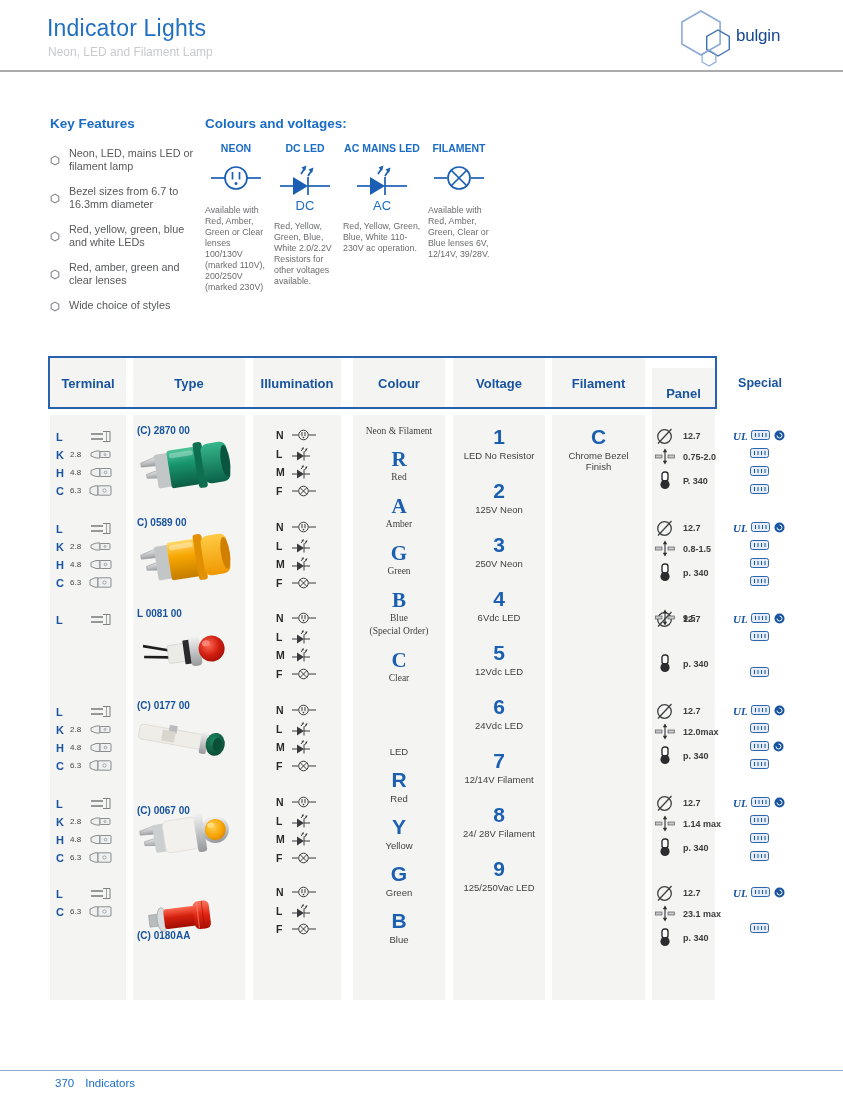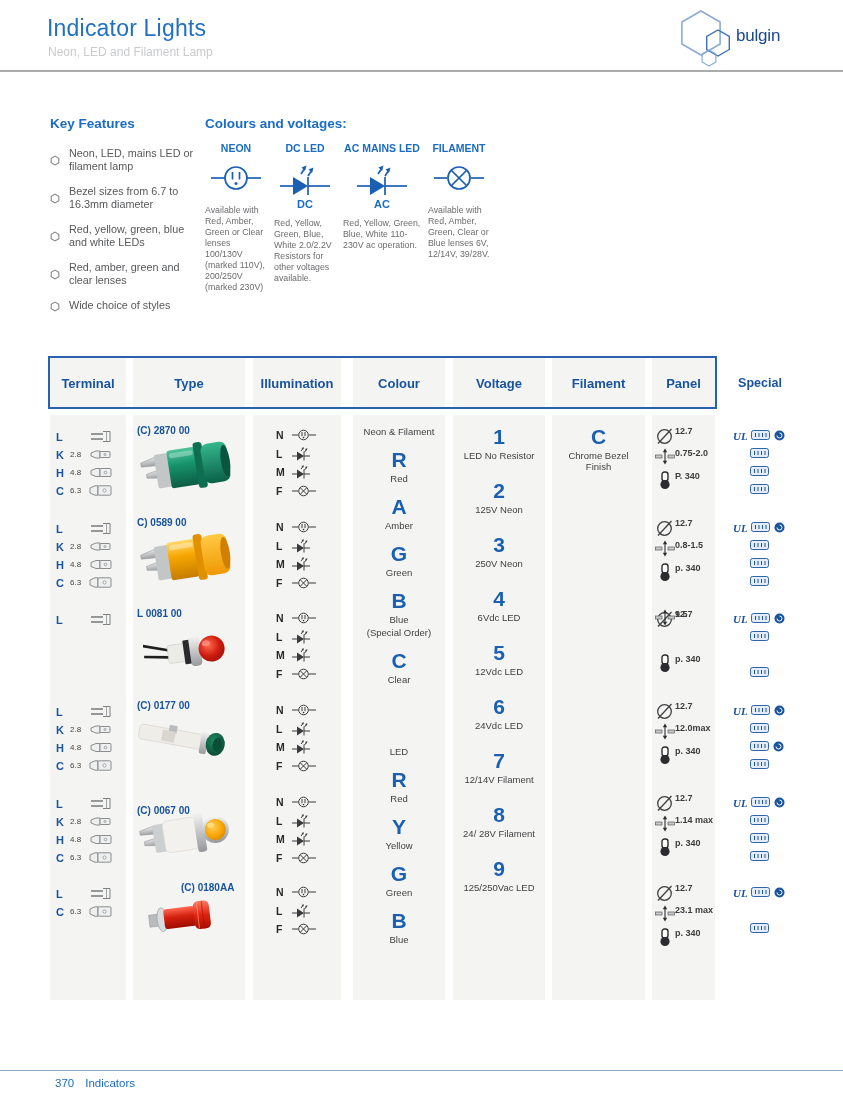--- a/index.html
+++ b/index.html
@@ -16,34 +16,34 @@
 #kf h2{margin-bottom:16px}
 .kf-item{display:flex;gap:9px;margin-bottom:12px}
 .kf-bullet{flex:0 0 auto;margin-top:1px}
 .kf-text{font-size:10.8px;line-height:13px;color:#57585a}
 #cv{left:205px;top:116px;width:295px}
 #cv h2{margin-bottom:11px}
 #cv-cols{display:flex;gap:7px}
 .cv-col{text-align:center}
 .cv-title{font-size:10.5px;font-weight:bold;color:#1a6cc4;white-space:nowrap}
 .cv-icon{display:flex;justify-content:center;margin:9px auto 0}
-.cv-sym{font-size:11px;font-weight:bold;color:#1a6cc4;margin-top:-3px}
+.cv-sym{font-size:13px;font-weight:normal;color:#1a6cc4;margin-top:-3px}
 .cv-text{font-size:8.8px;line-height:11px;color:#6b6c6e;text-align:left;margin-top:8px}
 .band{position:absolute;background:#f4f4f2}
 .th{position:absolute;top:358px;height:50px;display:flex;align-items:center;justify-content:center;font-size:13px;font-weight:bold;color:#17539f;background:#f4f4f2}
 .th.nobg{background:transparent;font-size:12.5px}
 .hdrbox{position:absolute;border:2px solid #2a61ae}
 .tline{position:absolute;display:flex;align-items:center;height:15px}
 .tcode{width:14px;font-size:11px;font-weight:bold;color:#17539f}
 .tsize{width:19px;font-size:8px;color:#454547}
 .part-label{position:absolute;font-size:10px;font-weight:bold;color:#17539f;white-space:nowrap}
 .product{position:absolute}
 .iline{position:absolute;display:flex;align-items:center;gap:3px}
 .icode{width:13px;font-size:10.5px;font-weight:bold;color:#29292b}
-.pline{position:absolute;display:flex;align-items:flex-start;gap:0}
+.pline{position:absolute;display:flex;align-items:center;gap:8px}
 .picon{width:21px;display:inline-flex;justify-content:center}
 .ptext{font-size:9px;font-weight:bold;color:#3c3c3e}
 .aline{position:absolute;display:flex;align-items:center;gap:4px;height:12px}
 .aline.ind{padding-left:17px}
 .colcol{position:absolute;text-align:center}
 .colhead{font-size:9.5px;color:#3e3f41;margin-bottom:12px}
 .centry{margin-bottom:12px}
 .ventry{margin-bottom:19px}
 .bigletter{font-size:21px;font-weight:bold;color:#1b5fb0;line-height:22px}
 .sname{font-size:9.5px;color:#3e3f41;line-height:11px;margin-top:2px}
@@ -180,21 +180,21 @@
       <div class="band" style="position: absolute; left: 353px; top: 415px; width: 92px; height: 585px;"></div>
       <div class="band" style="position: absolute; left: 453px; top: 415px; width: 92px; height: 585px;"></div>
       <div class="band" style="position: absolute; left: 552px; top: 415px; width: 93px; height: 585px;"></div>
       <div class="band" style="position: absolute; left: 652px; top: 415px; width: 63px; height: 585px;"></div>
       <div class="th" style="position: absolute; left: 50px; top: 358px; width: 76px; height: 50px;">Terminal</div>
       <div class="th" style="position: absolute; left: 133px; top: 358px; width: 112px; height: 50px;">Type</div>
       <div class="th" style="position: absolute; left: 253px; top: 358px; width: 88px; height: 50px;">Illumination</div>
       <div class="th" style="position: absolute; left: 353px; top: 358px; width: 92px; height: 50px;">Colour</div>
       <div class="th" style="position: absolute; left: 453px; top: 358px; width: 92px; height: 50px;">Voltage</div>
       <div class="th" style="position: absolute; left: 552px; top: 358px; width: 93px; height: 50px;">Filament</div>
-      <div class="th" style="position: absolute; left: 652px; top: 358px; width: 63px; height: 50px;">Panel</div>
+      <div class="th" style="position: absolute; left: 652px; top: 368px; width: 63px; height: 50px;">Panel</div>
       <div class="th nobg" style="position: absolute; left: 722px; top: 358px; width: 76px; height: 50px;">Special</div>
       <div class="hdrbox" style="position: absolute; left: 48px; top: 356px; width: 669px; height: 53px;"></div>
       <div class="tline" style="position: absolute; left: 56px; top: 429px; width: 68px; height: 15px;">
         <span class="tcode">L</span>
         <span class="tsize"></span>
         <span class="icon">
           <svg width="23" height="13" viewBox="0 0 23 13">
             <g stroke="#7e8082" fill="none">
               <line x1="2" y1="4" x2="14" y2="4" stroke-width="1.6"></line>
               <line x1="2" y1="9" x2="14" y2="9" stroke-width="1.6"></line>
@@ -1273,21 +1273,21 @@
         <span class="tcode">C</span>
         <span class="tsize">6.3</span>
         <span class="icon">
           <svg width="23" height="13" viewBox="0 0 23 13">
             <polygon points="1,4 6,1.8 9,1.8 9,11.2 6,11.2 1,9" fill="#eef0f0" stroke="#7e8082" stroke-width=".9"></polygon>
             <rect x="9" y="1.8" width="13" height="9.4" rx="1.2" fill="#eef0f0" stroke="#7e8082" stroke-width=".9"></rect>
             <circle cx="15.5" cy="6.5" r="1.6" fill="#fff" stroke="#7e8082" stroke-width=".7"></circle>
           </svg>
         </span>
       </div>
-      <div class="part-label" style="position: absolute; left: 137px; top: 882px; margin-left: 44px;">(C) 0180AA</div>
+      <div class="part-label" style="position: absolute; left: 137px; top: 930px;">(C) 0180AA</div>
       <div class="product" style="position: absolute; left: 145px; top: 894px;"><svg width="78" height="46" viewBox="0 0 78 46">
           <defs>
             <linearGradient id="rb1" x1="0" y1="0" x2="0" y2="1">
               <stop offset="0" stop-color="#ff6a52"></stop>
               <stop offset=".45" stop-color="#d4200f"></stop>
               <stop offset="1" stop-color="#9e0c02"></stop>
             </linearGradient>
             <linearGradient id="rl1" x1="0" y1="0" x2="0" y2="1">
               <stop offset="0" stop-color="#ff7a60"></stop>
               <stop offset=".5" stop-color="#e02412"></stop>
@@ -1405,21 +1405,21 @@
         <span class="icon">
           <svg width="19" height="10" viewBox="0 0 19 10">
             <rect x=".5" y=".5" width="18" height="9" rx="2" fill="#e3ecf7" stroke="#17539f" stroke-width=".9"></rect>
             <line x1="4.5" y1="3" x2="4.5" y2="7" stroke="#17539f"></line>
             <line x1="8" y1="3" x2="8" y2="7" stroke="#17539f"></line>
             <line x1="11.5" y1="3" x2="11.5" y2="7" stroke="#17539f"></line>
             <line x1="15" y1="3" x2="15" y2="7" stroke="#17539f"></line>
           </svg>
         </span>
       </div>
-      <div class="colcol" style="position: absolute; left: 353px; top: 426px; width: 92px;">
+      <div class="colcol" style="position: absolute; left: 353px; top: 426px; width: 92px; font-family: Liberation Serif, serif;">
         <div class="colhead">Neon &amp; Filament</div>
         <div class="centry">
           <div class="bigletter">R</div>
           <div class="sname">Red</div>
         </div>
         <div class="centry">
           <div class="bigletter">A</div>
           <div class="sname">Amber</div>
         </div>
         <div class="centry">

